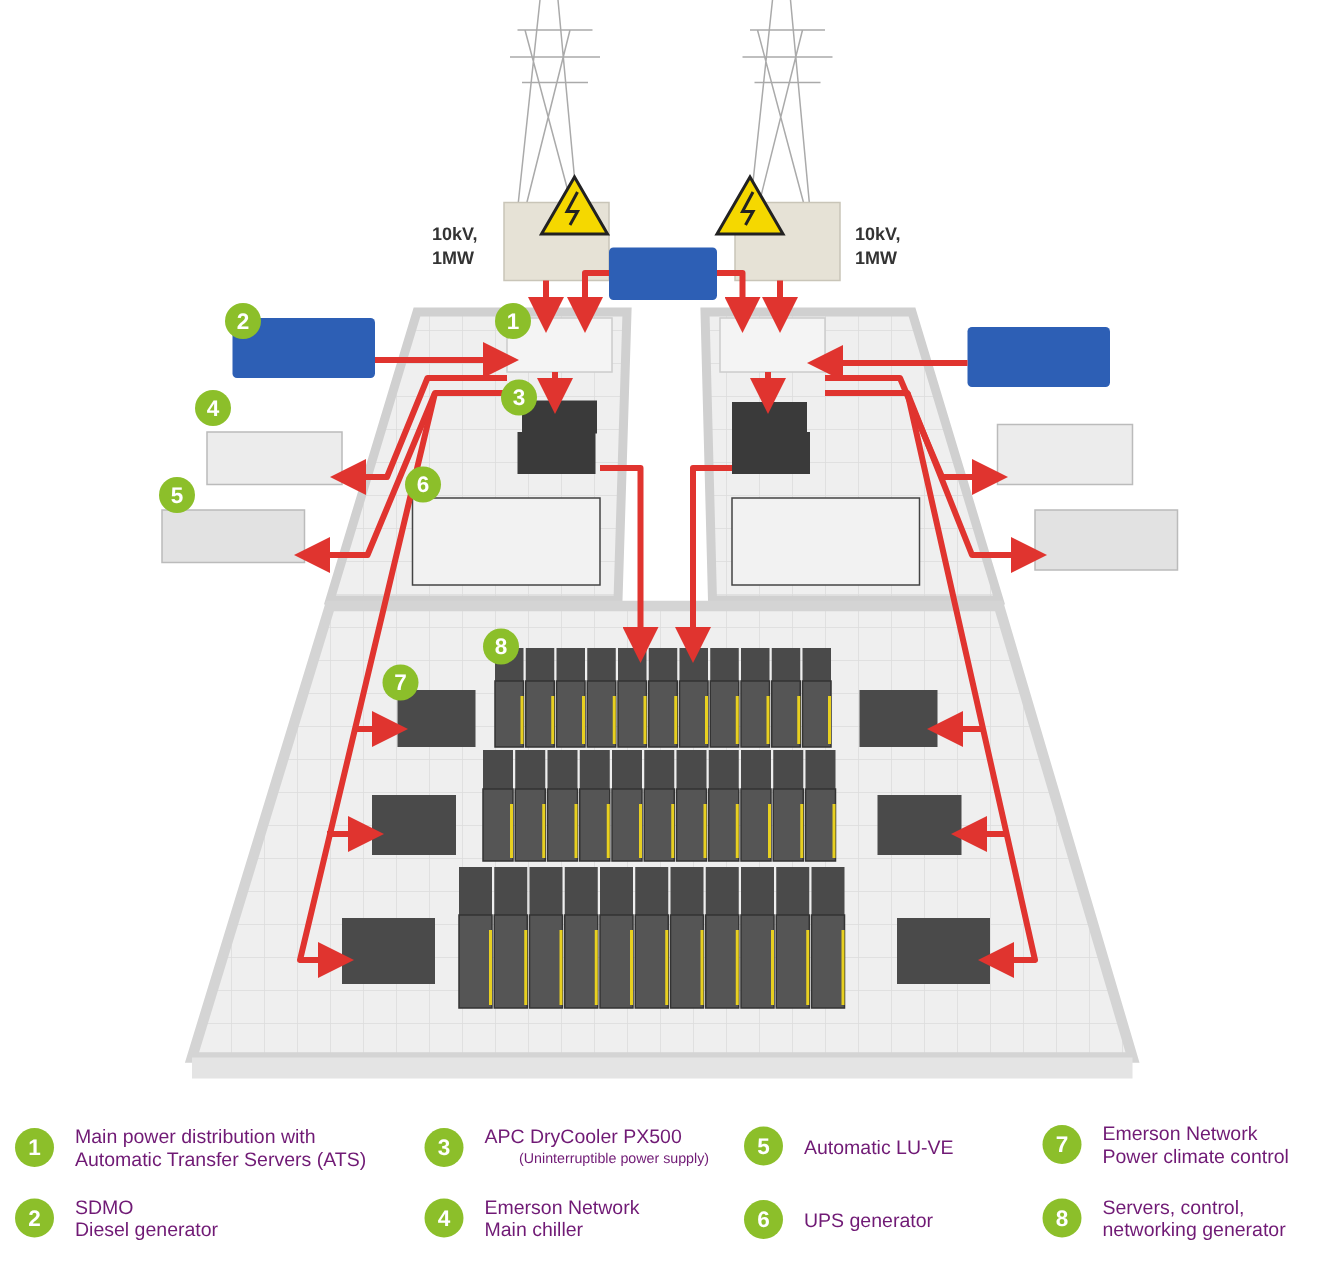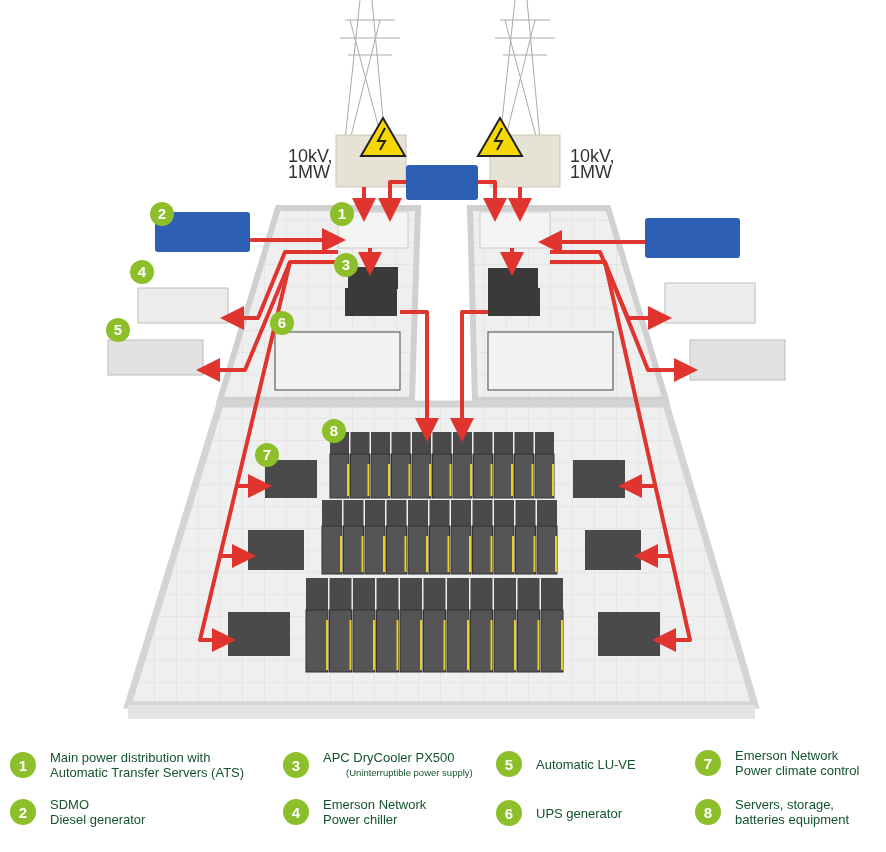--- a/index.html
+++ b/index.html
@@ -1,24 +1,24 @@
 <!DOCTYPE html>
 <html><head>
 <meta charset="utf-8">
 <style>
   * { box-sizing: border-box; margin: 0; padding: 0; }
   body { width: 886px; height: 852px; background: #ffffff; font-family: "Liberation Sans", sans-serif; position: relative; overflow: hidden; }
   #scene { position: absolute; left: 0; top: 0; width: 886px; height: 730px; }
   .legend { position: absolute; left: 0; top: 740px; width: 886px; height: 112px; }
   .legend-item { position: absolute; display: flex; align-items: center; }
   .badge { width: 26px; height: 26px; border-radius: 50%; background: #8cbf2a; color: #fff; font-weight: bold; font-size: 15px; display: flex; align-items: center; justify-content: center; flex-shrink: 0; }
-  .legend-text { margin-left: 14px; color: #14532d; font-size: 13px; line-height: 15px; }
+  .legend-text { margin-left: 14px; color: #701a75; font-size: 13px; line-height: 15px; }
   .legend-text .sub { font-size: 9.5px; display: block; margin-left: 23px; }
   .legend-text span { display: block; }
-  .volt { position: absolute; font-size: 18px; color: #333; line-height: 16px; font-weight: normal; }
+  .volt { position: absolute; font-size: 12px; color: #333; line-height: 16px; font-weight: bold; }
 </style>
 </head>
 <body>
 
 <svg id="scene" viewBox="0 0 886 730" width="886" height="730">
   <defs>
     <pattern id="tiles" width="22" height="22" patternUnits="userSpaceOnUse">
       <rect width="22" height="22" fill="#efefef"></rect>
       <path d="M22 0 L0 0 0 22" fill="none" stroke="#dcdcdc" stroke-width="1"></path>
     </pattern>
@@ -250,21 +250,21 @@
     <div class="badge">3</div>
     <div class="legend-text">
         <span>APC DryCooler PX500</span>
         <span class="sub">(Uninterruptible power supply)</span>
       </div>
   </div>
   <div class="legend-item" style="left:283px; top:57px;">
     <div class="badge">4</div>
     <div class="legend-text">
         <span>Emerson Network</span>
-        <span>Power chiller</span>
+        <span>Main chiller</span>
       </div>
   </div>
   <div class="legend-item" style="left:496px; top:11px;">
     <div class="badge">5</div>
     <div class="legend-text">
         <span>Automatic LU-VE</span>
       </div>
   </div>
   <div class="legend-item" style="left:496px; top:60px;">
     <div class="badge">6</div>
@@ -275,17 +275,17 @@
   <div class="legend-item" style="left:695px; top:8px;">
     <div class="badge">7</div>
     <div class="legend-text">
         <span>Emerson Network</span>
         <span>Power climate control</span>
       </div>
   </div>
   <div class="legend-item" style="left:695px; top:57px;">
     <div class="badge">8</div>
     <div class="legend-text">
-        <span>Servers, storage,</span>
-        <span>batteries equipment</span>
+        <span>Servers, control,</span>
+        <span>networking generator</span>
       </div>
   </div>
 </div>
 
 </body></html>

